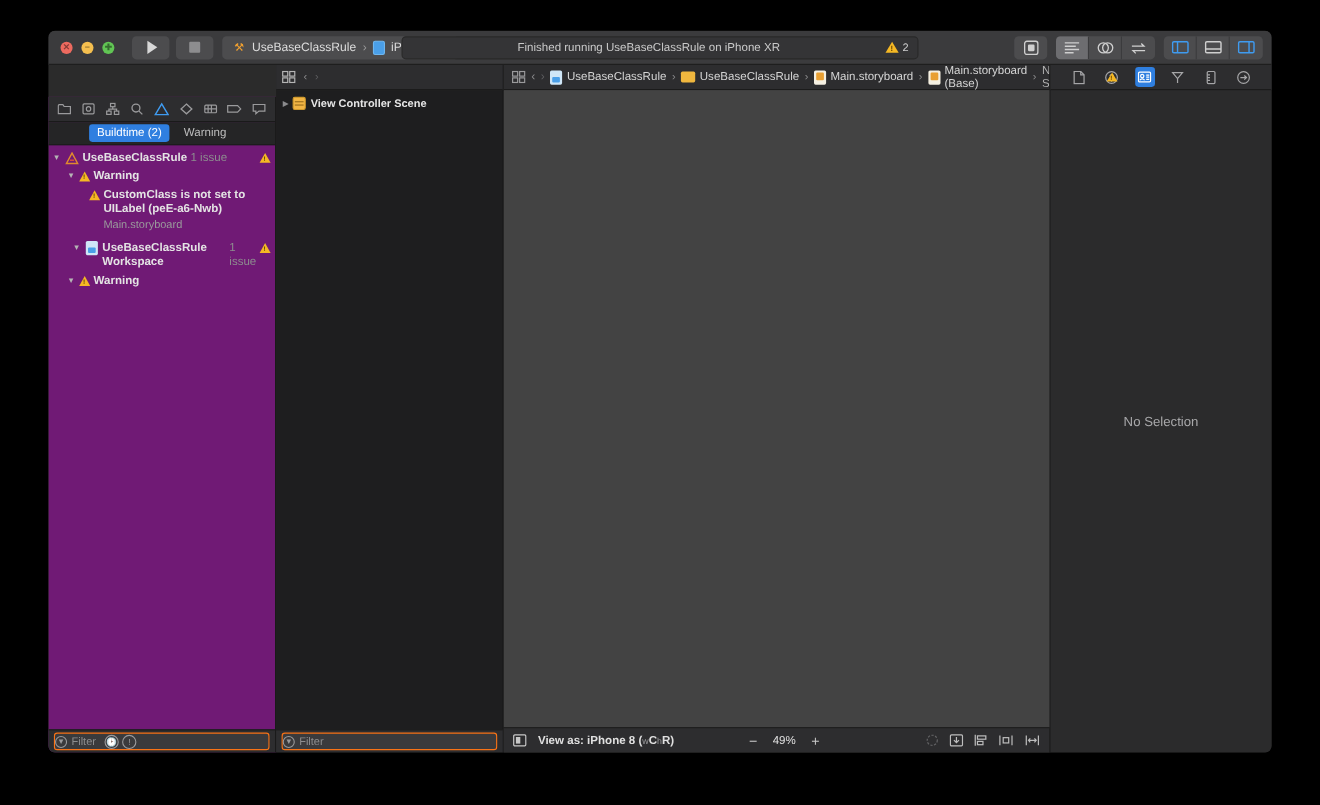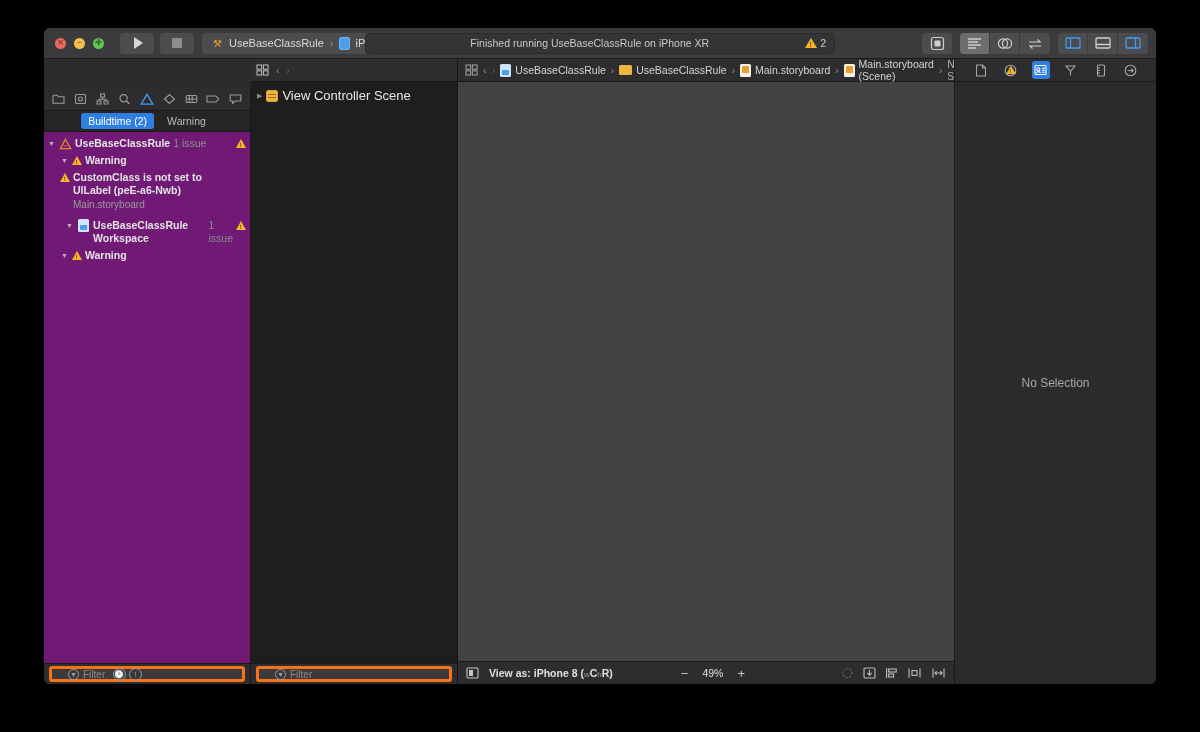--- a/index.html
+++ b/index.html
@@ -136,22 +136,22 @@
   .itxt{font-size:10.5px;color:#e4e4e4;line-height:1.25;}
   .itxt.bold{font-weight:bold;}
   .itxt.dim{color:#8d8d8f;font-weight:normal;}
   .itxt.sub{color:#9a9a9c;font-size:10px;}
   .row-warn-right{margin-left:auto;}
   .filter-bar{
     height:21px;min-height:21px;background:#2d2d2f;border-top:1px solid #1a1a1a;
     display:flex;align-items:center;padding:0 5px;
   }
   .filter-field{
-    flex:1;height:16px;background:#3a3a3c;border:3px solid #f97316;border-radius:3px;
-    display:flex;align-items:center;padding:0 16px;gap:4px;
+    flex:1;height:16px;background:#3a3a3c;border:1px solid #f97316;border-radius:3px;
+    display:flex;align-items:center;padding:0 0;gap:4px;
   }
   .funnel{
     width:11px;height:11px;border-radius:50%;border:1px solid #9a9a9c;
     display:flex;align-items:center;justify-content:center;color:#9a9a9c;font-size:7px;
   }
   .filter-ph{font-size:10px;color:#8d8d8f;}
   .f-right{display:flex;gap:3px;align-items:center;margin-left:4px;}
   .circ{
     width:13px;height:13px;border-radius:50%;border:1px solid #9a9a9c;color:#9a9a9c;
     display:flex;align-items:center;justify-content:center;font-size:8px;
@@ -170,21 +170,21 @@
   .scene-list{flex:1;padding-top:4px;}
   .scene-row{display:flex;align-items:center;gap:4px;padding:2px 6px;}
   .scene-icon{
     width:12px;height:12px;background:#f2b544;border-radius:2px;
     border:1px solid #d09a2d;position:relative;flex:none;
   }
   .scene-icon::after{
     content:"";position:absolute;left:1px;right:1px;top:3px;height:1px;
     background:rgba(90,60,0,.6);box-shadow:0 3px 0 rgba(90,60,0,.6);
   }
-  .scene-txt{font-size:13px;color:#e6e6e6;font-weight:normal;}
+  .scene-txt{font-size:10px;color:#e6e6e6;font-weight:bold;}
 
   
   .editor{flex:1;display:flex;flex-direction:column;min-width:0;background:#434343;}
   .jumpbar{
     height:23px;min-height:23px;background:#2d2d2f;border-bottom:1px solid #1a1a1a;
     display:flex;align-items:center;padding:0 7px;gap:5px;
   }
   .jb-grid{color:#9a9a9c;}
   .jb-arrow{color:#8a8a8c;font-size:11px;}
   .jb-arrow.dim{color:#5e5e60;}
@@ -407,21 +407,21 @@
             <div class="mini-warn"></div>
           </div>
         </div>
 
         <div class="irow" style="padding-left:16px;">
           <div class="disc">▼</div>
           <div class="mini-warn"></div>
           <div class="itxt bold">Warning</div>
         </div>
 
-        <div class="irow" style="padding-left:16px;padding-right:8px;">
+        <div class="irow" style="padding-left:37px;padding-right:8px;">
           <div class="mini-warn"></div>
           <div style="display:flex;flex-direction:column;gap:1px;">
             <div class="itxt bold">CustomClass is not set to UILabel (peE-a6-Nwb)</div>
             <div class="itxt sub">Main.storyboard</div>
           </div>
         </div>
 
         <div class="irow" style="padding-left:21px;margin-top:4px;">
           <div class="disc">▼</div>
           <div class="row-icon">
@@ -508,21 +508,21 @@
         <span class="jb-chev">›</span>
 
         <span class="crumb">
           <span class="fi sb"></span>
           <span class="crumb-txt">Main.storyboard</span>
         </span>
         <span class="jb-chev">›</span>
 
         <span class="crumb">
           <span class="fi sb"></span>
-          <span class="crumb-txt">Main.storyboard (Scene)</span>
+          <span class="crumb-txt">Main.storyboard (Base)</span>
         </span>
         <span class="jb-chev">›</span>
 
         <span class="crumb-txt dim">No Selection</span>
 
         <span class="jb-right">
           <span class="jb-chev">‹</span>
           <span class="warn-tri" style="transform:scale(.82);"></span>
           <span class="jb-chev">›</span>
         </span>

